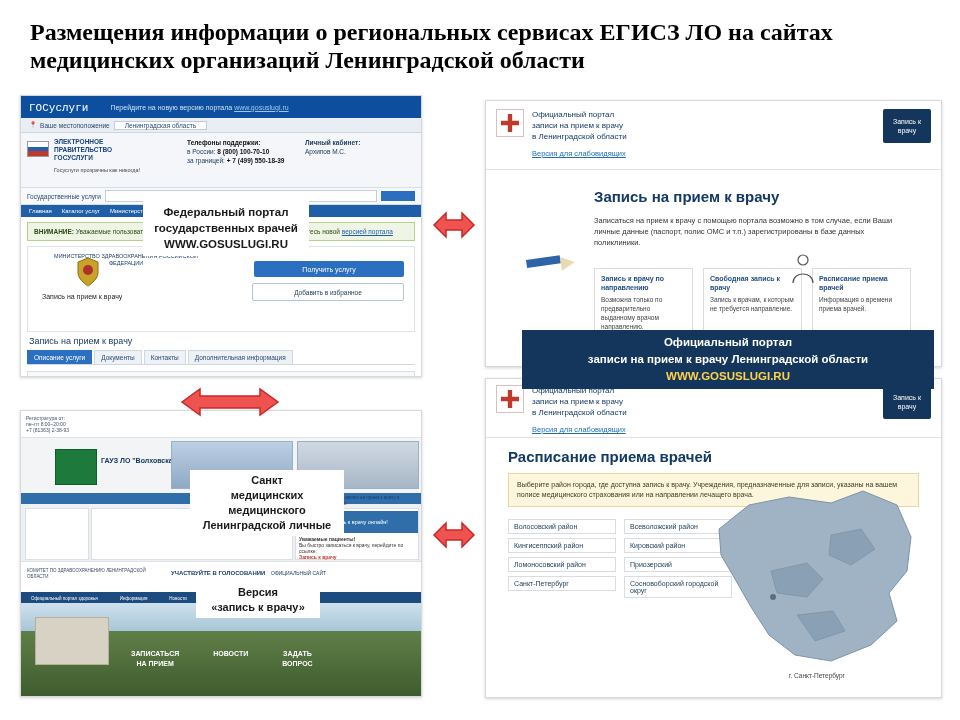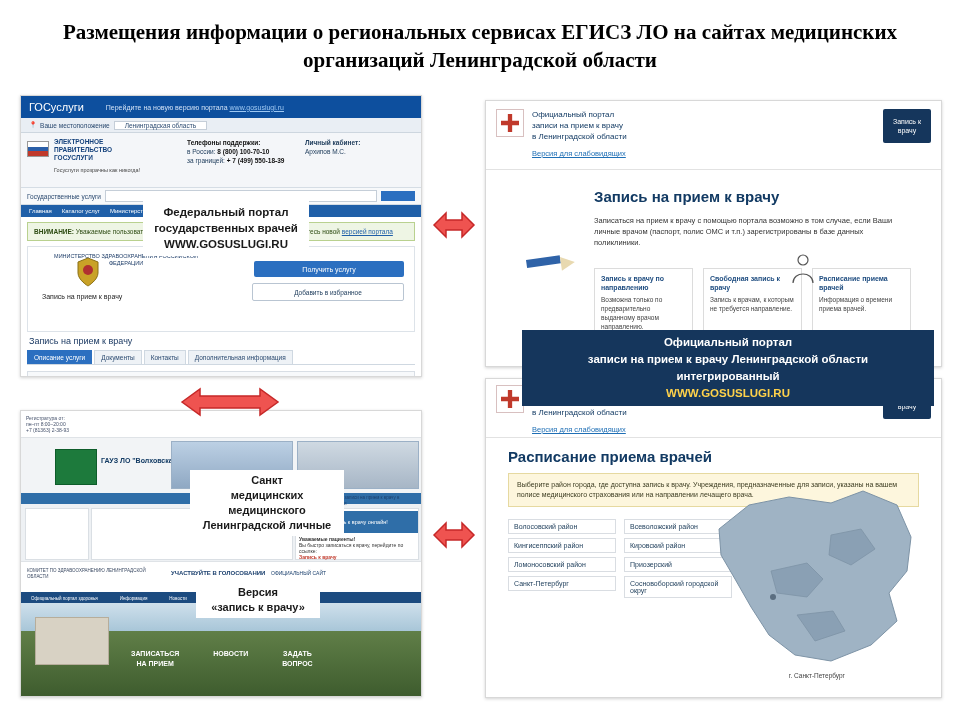--- a/index.html
+++ b/index.html
@@ -5,36 +5,35 @@
   html,body{margin:0;padding:0;}
   body{
     width:960px;height:720px;
     background:#ffffff;
     font-family:"Liberation Sans", sans-serif;
     overflow:hidden;
     position:relative;
   }
   .slide-title{
     position:absolute;left:30px;top:18px;width:900px;
-    text-align:center;
     font-family:"Liberation Serif", serif;
     font-weight:bold;
-    font-size:21px;
+    font-size:24px;
     line-height:28px;
     color:#000;
   }
 
   
   .panel{position:absolute;background:#fff;border:1px solid #d8d8d8;box-shadow:0 1px 3px rgba(0,0,0,.18);overflow:hidden;}
 
   
   #panel-gosuslugi{left:20px;top:95px;width:400px;height:280px;}
   .gu-top{height:22px;background:#0d4f9e;display:flex;align-items:center;padding:0 8px;}
   .gu-logo{color:#fff;font-size:11px;font-weight:bold;}
-  .gu-logo span{font-weight:normal;}
+  .gu-logo span{font-weight:normal;font-family:Liberation Mono, monospace;}
   .gu-topnote{color:#cfe0f5;font-size:7px;margin-left:22px;}
   .gu-topnote a{color:#9ec8f2;}
   .gu-sub{height:14px;background:#e9eef4;border-bottom:1px solid #cdd6df;display:flex;align-items:center;padding:0 8px;font-size:6.5px;color:#2b4a70;}
   .gu-sub .pin{color:#c0392b;margin-right:3px;}
   .gu-sub .reg{background:#fff;border:1px solid #c5ced8;padding:0 10px;margin-left:4px;}
   .gu-band{height:54px;background:#f4f6f9;border-bottom:1px solid #d5dde5;display:flex;}
   .gu-band .left{width:150px;padding:5px 6px;display:flex;gap:5px;}
   .gu-flag{width:20px;height:14px;border:1px solid #999;background:linear-gradient(#fff 33%, #2b5fa8 33% 66%, #c0392b 66%);margin-top:3px;}
   .gu-eg{font-size:6.5px;color:#15427c;font-weight:bold;line-height:8px;}
   .gu-eg .small{display:block;font-weight:normal;color:#444;font-size:5.5px;margin-top:4px;}
@@ -226,21 +225,21 @@
         <span>Официальный портал</span><br>
         <span>записи на прием к врачу</span><br>
         <span>в Ленинградской области</span>
       </div>
       <a href="#" class="rp-link">Версия для слабовидящих</a>
     </div>
     <div class="rp-btn">Запись к врачу</div>
   </div>
 
   <div class="rp-h1">Запись на прием к врачу</div>
-  <div class="rp-p">Записаться на прием к врачу с помощью портала возможно в том случае, если Ваши личные врачом (паспорт, полис ОМС и т.п.) зарегистрированы в базе данных поликлиники.</div>
+  <div class="rp-p">Записаться на прием к врачу с помощью портала возможно в том случае, если Ваши личные данные (паспорт, полис ОМС и т.п.) зарегистрированы в базе данных поликлиники.</div>
 
   <svg class="rp-pencil" viewBox="0 0 52 26">
     <rect x="2" y="9" width="34" height="8" fill="#2f63a8" transform="rotate(-8 2 9)"></rect>
     <polygon points="36,6 50,13 36,20" fill="#e8d9b0" transform="rotate(-8 36 6)"></polygon>
   </svg>
   <svg class="rp-doc" viewBox="0 0 34 34">
     <circle cx="17" cy="9" r="5" fill="none" stroke="#555" stroke-width="1.2"></circle>
     <path d="M7 32 C7 20 27 20 27 32" fill="none" stroke="#555" stroke-width="1.2"></path>
   </svg>
 
@@ -384,21 +383,20 @@
 
 <div class="callout" id="callout-federal">
   <div>Федеральный портал</div>
   <div>государственных врачей</div>
   <div class="url">WWW.GOSUSLUGI.RU</div>
 </div>
 
 <div class="callout" id="callout-region">
   <div>Официальный портал</div>
   <div>записи на прием к врачу Ленинградской области</div>
-  <div>интегрированный</div>
   <div class="url">WWW.GOSUSLUGI.RU</div>
 </div>
 
 <div class="callout" id="callout-med">
   <div>Санкт</div>
   <div>медицинских медицинского</div>
   <div>Ленинградской личные</div>
 </div>
 
 <div class="callout" id="callout-usluga">

